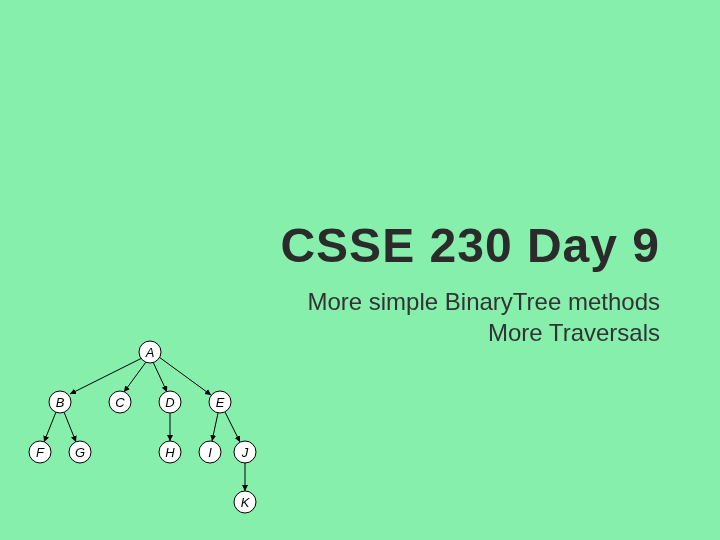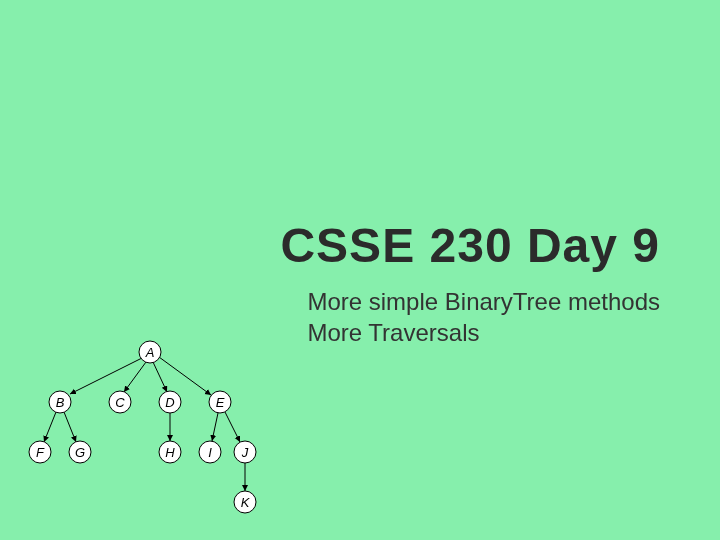--- a/index.html
+++ b/index.html
@@ -17,20 +17,21 @@
       font-size: 48px;
       font-weight: 600;
       color: #2b2b2b;
       text-align: right;
       letter-spacing: 1px;
     }
     .subtitle {
       position: absolute;
       top: 286px;
       right: 60px;
+      text-align: right;
       font-size: 24px;
       color: #333;
       line-height: 1.3;
     }
     .tree {
       position: absolute;
       left: 20px;
       top: 332px;
       width: 240px;
       height: 185px;

